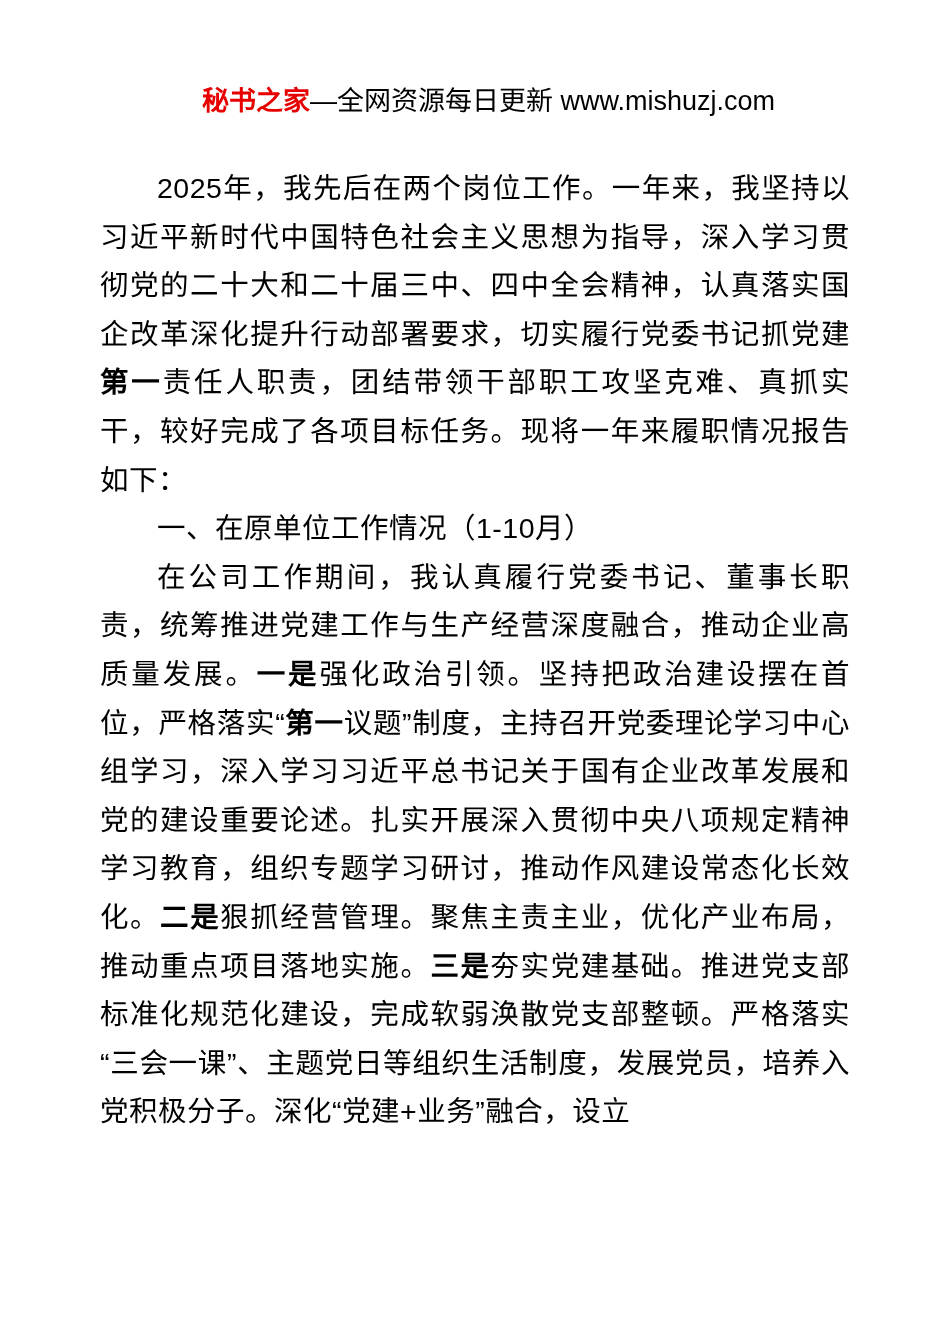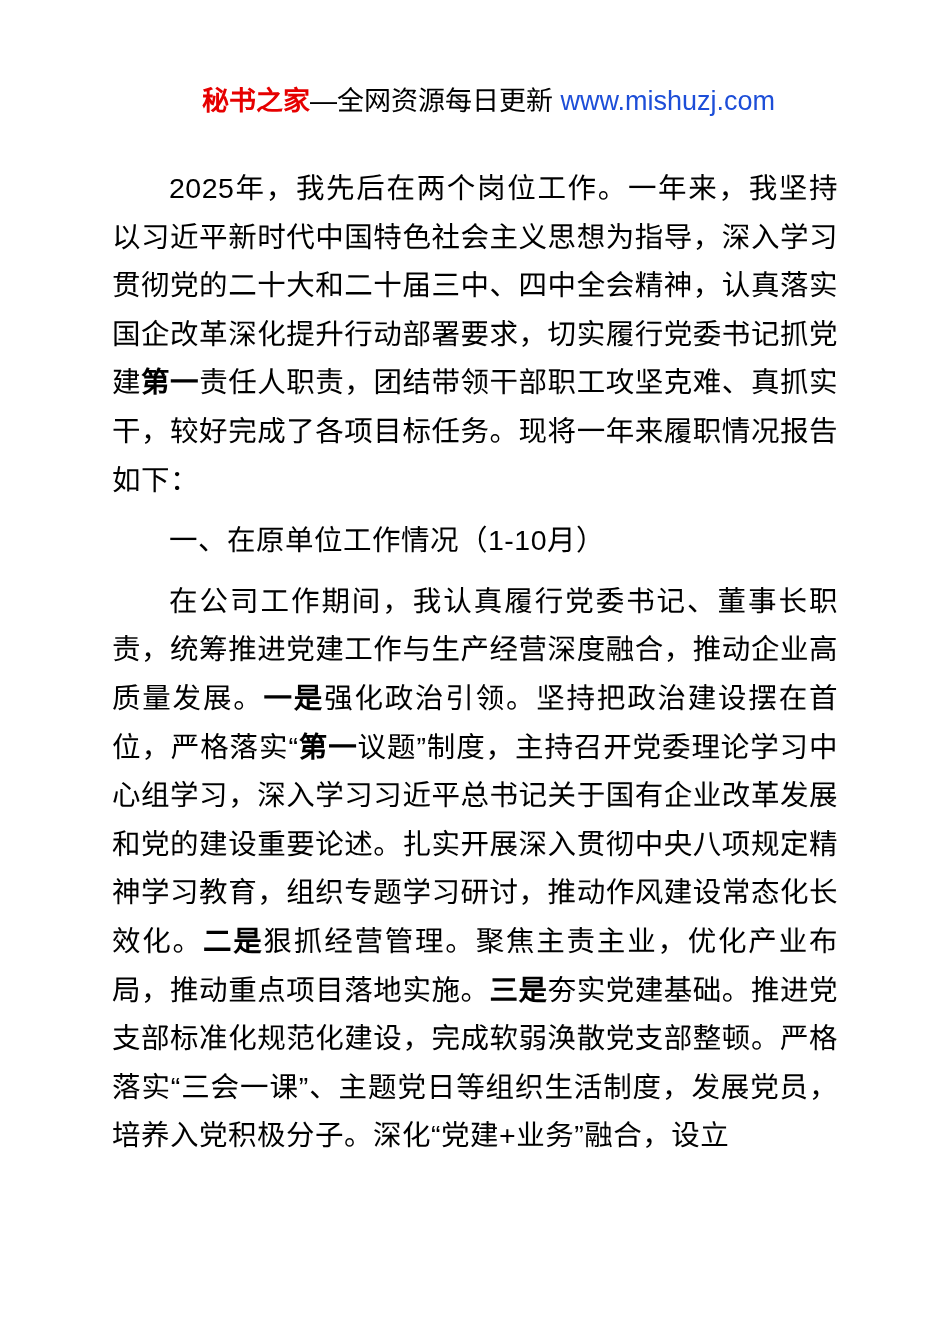--- a/index.html
+++ b/index.html
@@ -27,21 +27,21 @@
   .brand {
     color: #e60000;
     font-weight: 700;
     margin-left: 27px;
   }
   .tagline {
     color: #000000;
     font-weight: 400;
   }
   .site-url {
-    color: #1d4ed8;
+    color: #000000;
     font-weight: 400;
     text-decoration: none;
     cursor: pointer;
   }
   
   .doc-title {
     margin: 58px 70px 0 70px;
     text-align: center;
     font-size: 40px;
     line-height: 56px;
@@ -50,21 +50,21 @@
   }
   
   .doc-body {
     margin: 46px 100px 0 100px;
     font-size: 28.5px;
     line-height: 48.6px;
     text-align: justify;
     letter-spacing: 0.5px;
   }
   .doc-body p {
-    margin: 12px;
+    margin: 0;
     padding: 0;
     text-indent: 2em;
   }
   .doc-body b {
     font-weight: 700;
   }
 </style>
 </head>
 <body>
 

